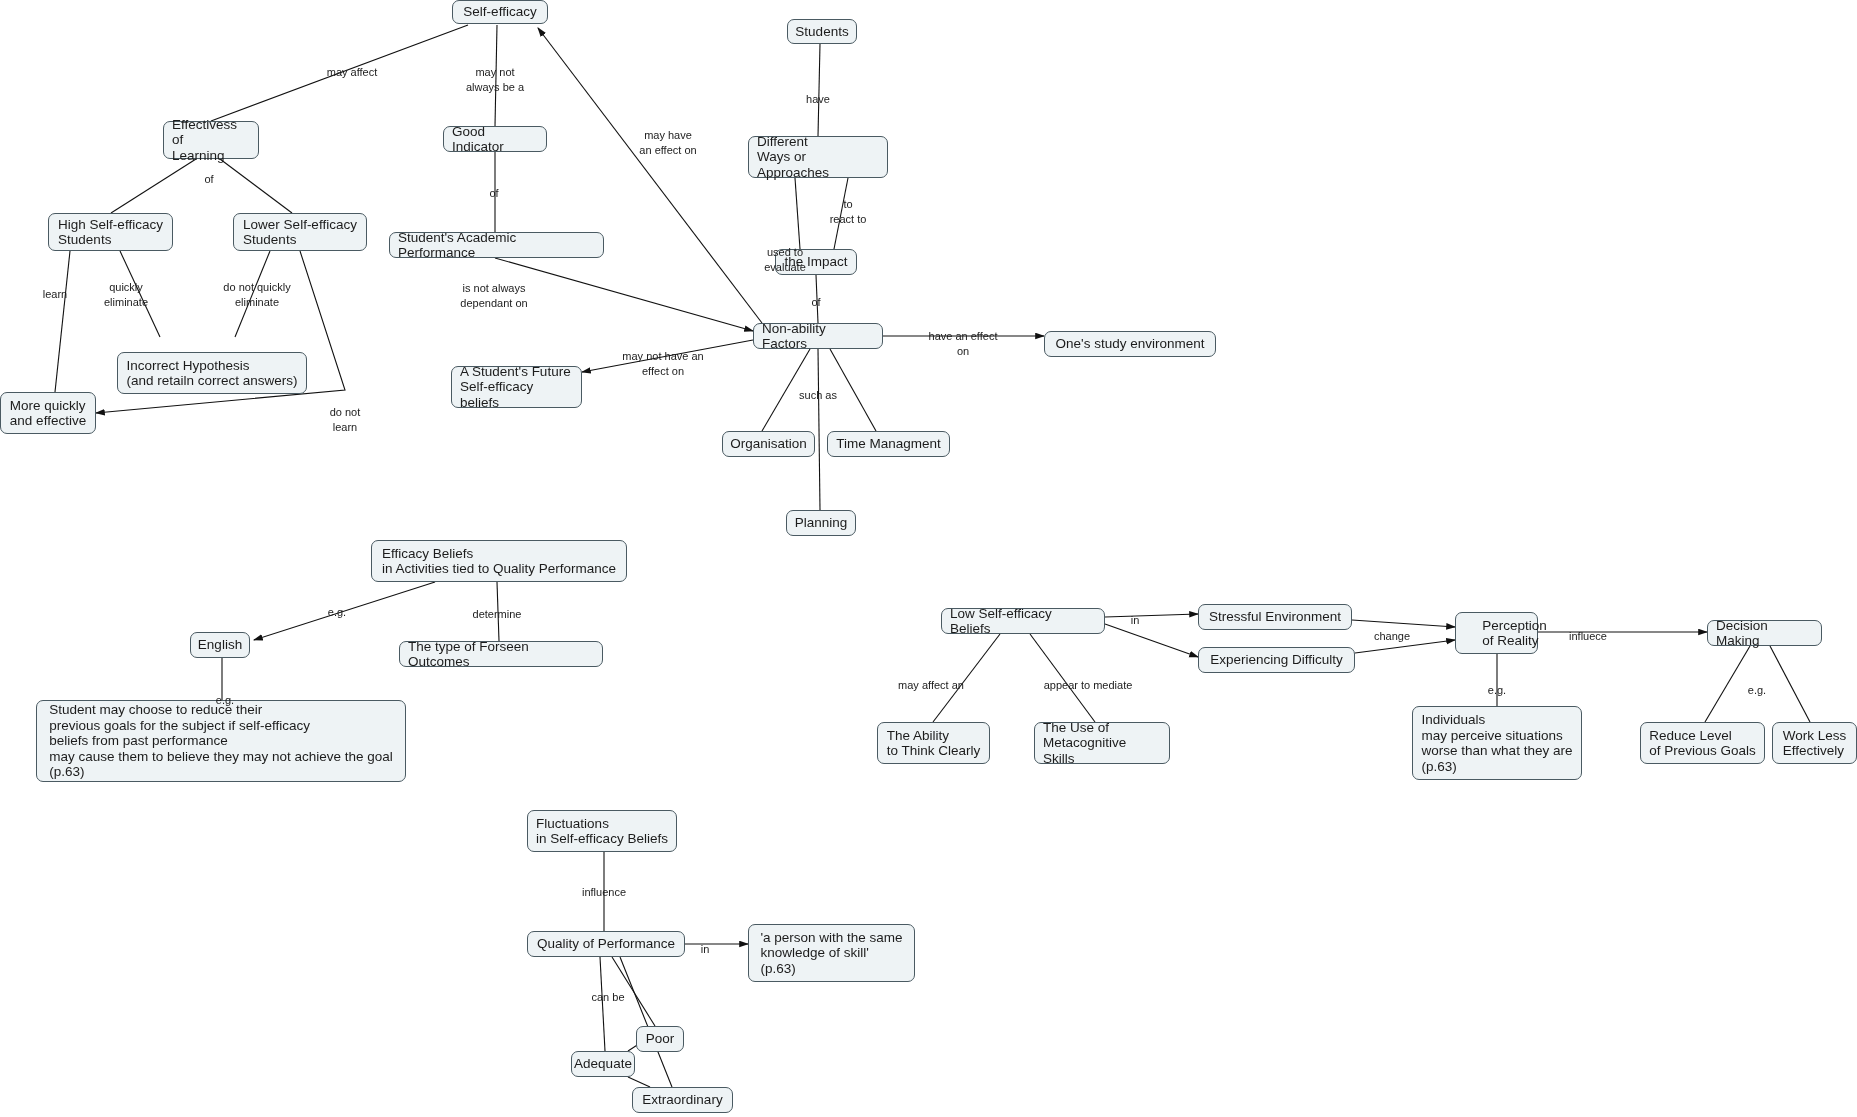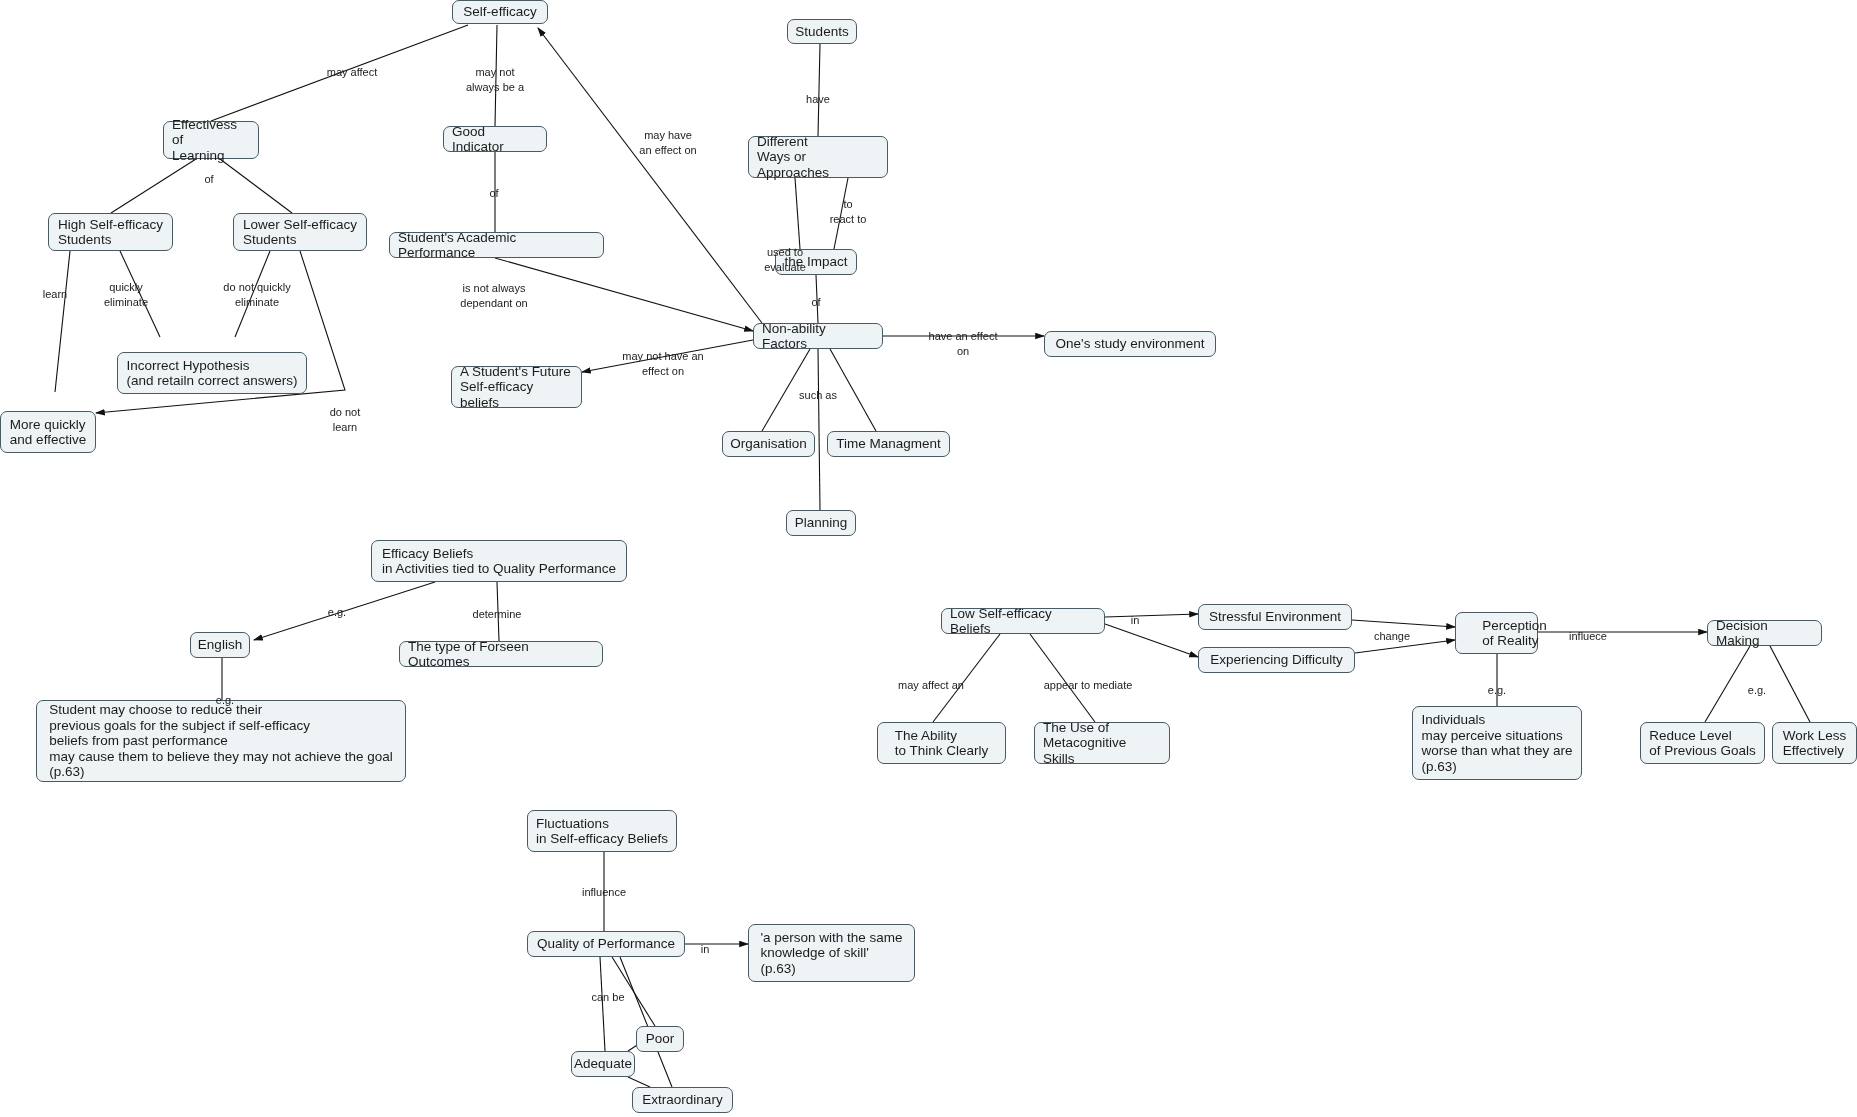--- a/index.html
+++ b/index.html
@@ -108,21 +108,21 @@
   <div id="nodes">
       <div class="node" style="left: 452px; top: 0px; width: 96px; height: 24px;">Self-efficacy</div>
       <div class="node" style="left: 163px; top: 121px; width: 96px; height: 38px;">Effectivess of
 Learning</div>
       <div class="node" style="left: 48px; top: 213px; width: 125px; height: 38px;">High Self-efficacy
 Students</div>
       <div class="node" style="left: 233px; top: 213px; width: 134px; height: 38px;">Lower Self-efficacy
 Students</div>
       <div class="node" style="left: 117px; top: 324px; width: 190px; height: 42px; margin-top: 28px;">Incorrect Hypothesis
 (and retailn correct answers)</div>
-      <div class="node" style="left: 0px; top: 392px; width: 96px; height: 42px; margin-top: 19px;">More quickly
+      <div class="node" style="left: 0px; top: 392px; width: 96px; height: 42px;">More quickly
 and effective</div>
       <div class="node" style="left: 443px; top: 126px; width: 104px; height: 26px;">Good Indicator</div>
       <div class="node" style="left: 389px; top: 232px; width: 215px; height: 26px;">Student's Academic Performance</div>
       <div class="node" style="left: 451px; top: 366px; width: 131px; height: 42px;">A Student's Future
 Self-efficacy beliefs</div>
       <div class="node" style="left: 787px; top: 19px; width: 70px; height: 25px;">Students</div>
       <div class="node" style="left: 748px; top: 136px; width: 140px; height: 42px;">Different
 Ways or Approaches</div>
       <div class="node" style="left: 775px; top: 249px; width: 82px; height: 26px;">the Impact</div>
       <div class="node" style="left: 753px; top: 323px; width: 130px; height: 26px;">Non-ability Factors</div>
@@ -138,21 +138,21 @@
 previous goals for the subject if self-efficacy
 beliefs from past performance
 may cause them to believe they may not achieve the goal
 (p.63)</div>
       <div class="node" style="left: 941px; top: 608px; width: 164px; height: 26px;">Low Self-efficacy Beliefs</div>
       <div class="node" style="left: 1198px; top: 604px; width: 154px; height: 26px;">Stressful Environment</div>
       <div class="node" style="left: 1198px; top: 647px; width: 157px; height: 26px;">Experiencing Difficulty</div>
       <div class="node" style="left: 1455px; top: 612px; width: 83px; height: 42px; padding-left: 44px;">Perception
 of Reality</div>
       <div class="node" style="left: 1707px; top: 620px; width: 115px; height: 26px;">Decision Making</div>
-      <div class="node" style="left: 877px; top: 722px; width: 129px; height: 42px;">The Ability
+      <div class="node" style="left: 877px; top: 722px; width: 113px; height: 42px;">The Ability
 to Think Clearly</div>
       <div class="node" style="left: 1034px; top: 722px; width: 136px; height: 42px;">The Use of
 Metacognitive Skills</div>
       <div class="node" style="left: 1412px; top: 706px; width: 170px; height: 74px;">Individuals
 may perceive situations
 worse than what they are
 (p.63)</div>
       <div class="node" style="left: 1640px; top: 722px; width: 125px; height: 42px;">Reduce Level
 of Previous Goals</div>
       <div class="node" style="left: 1772px; top: 722px; width: 85px; height: 42px;">Work Less

